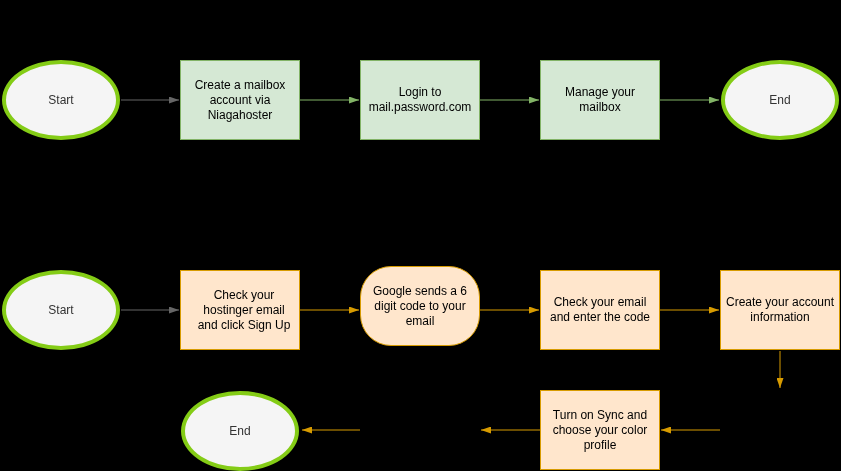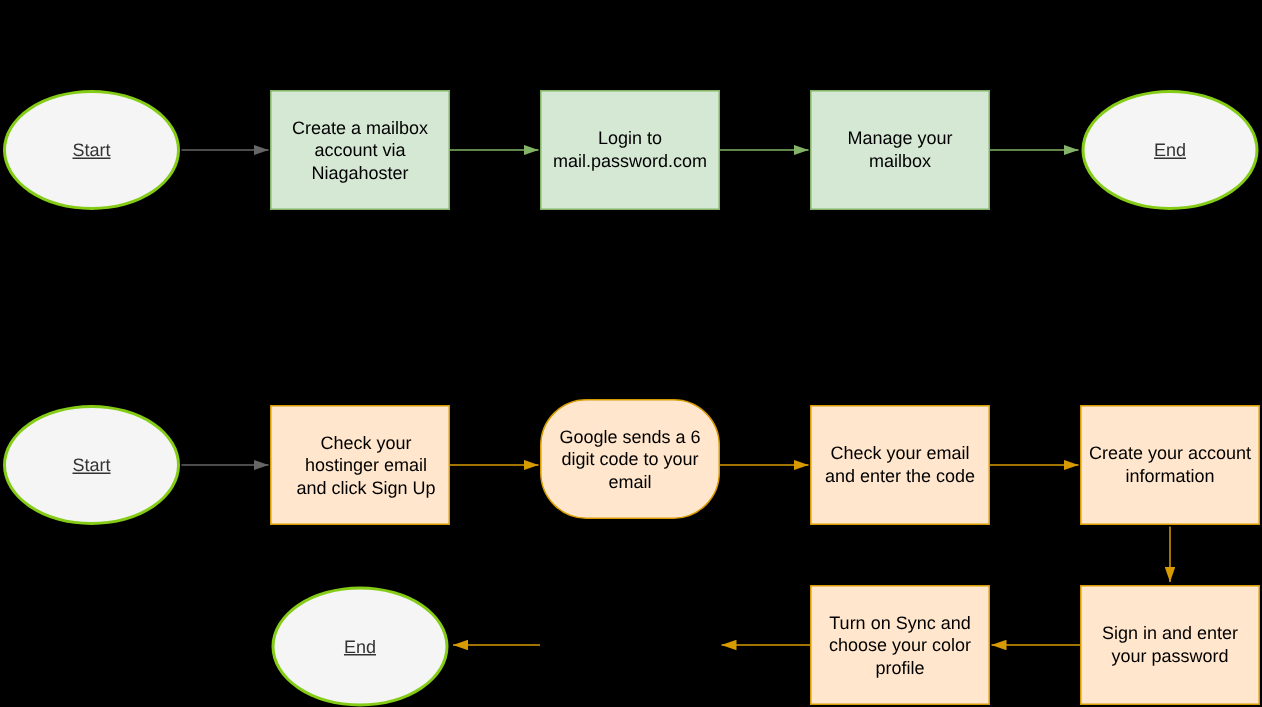--- a/index.html
+++ b/index.html
@@ -46,25 +46,24 @@
     color: #000000;
   }
   .box.orange {
     background: #ffe6cc;
     border-color: #d79b00;
     color: #000000;
   }
   .terminal {
     width: 118px;
     height: 80px;
-    border: 2px solid #84cc16;
+    border: 4px solid #84cc16;
     border-radius: 50%;
     background: #f5f5f5;
     color: #333333;
-    text-decoration: underline;
   }
 </style>
 </head>
 <body>
 
 <div class="canvas">
 
   <svg class="arrows" viewBox="0 0 841 471">
     <defs>
       <marker id="head-gray" viewBox="0 0 10 7" refX="10" refY="3.5" markerWidth="10" markerHeight="7" orient="auto">
@@ -108,20 +107,19 @@
   <div class="node terminal" style="left:2px; top:270px;">Start</div>
 
   <div class="node box orange" style="left:180px; top:270px;padding-left:12px;">Check your hostinger email and click Sign Up</div>
 
   <div class="node box orange" style="left:360px; top:266px;border-radius:31px;">Google sends a 6 digit code to your email</div>
 
   <div class="node box orange" style="left:540px; top:270px;">Check your email and enter the code</div>
 
   <div class="node box orange" style="left:720px; top:270px;">Create your account information</div>
 
-  <div class="node box orange" style="left:720px; top:390px;">Sign in and enter your password</div>
 
   <div class="node box orange" style="left:540px; top:390px;">Turn on Sync and choose your color profile</div>
 
 
   <div class="node terminal" style="left:181px; top:391px;">End</div>
 
 </div>
 
 </body></html>

